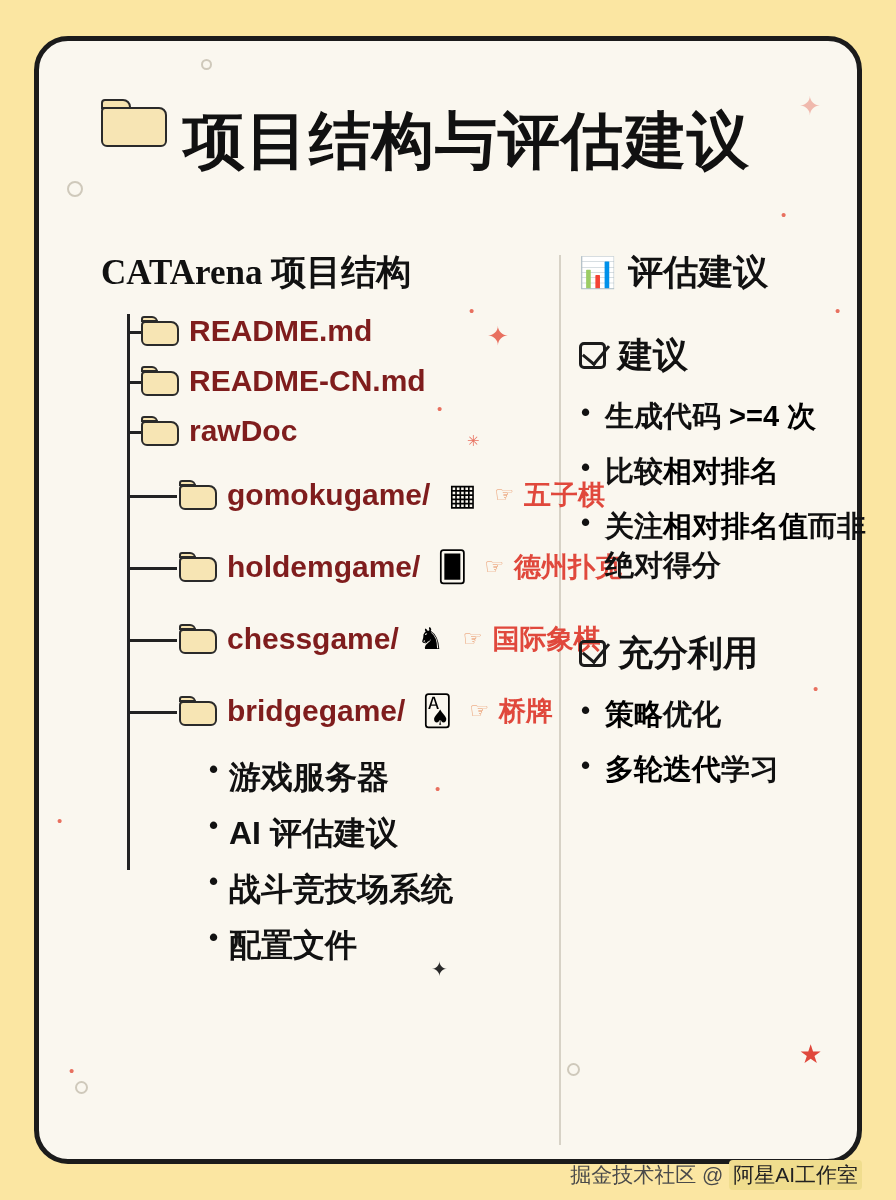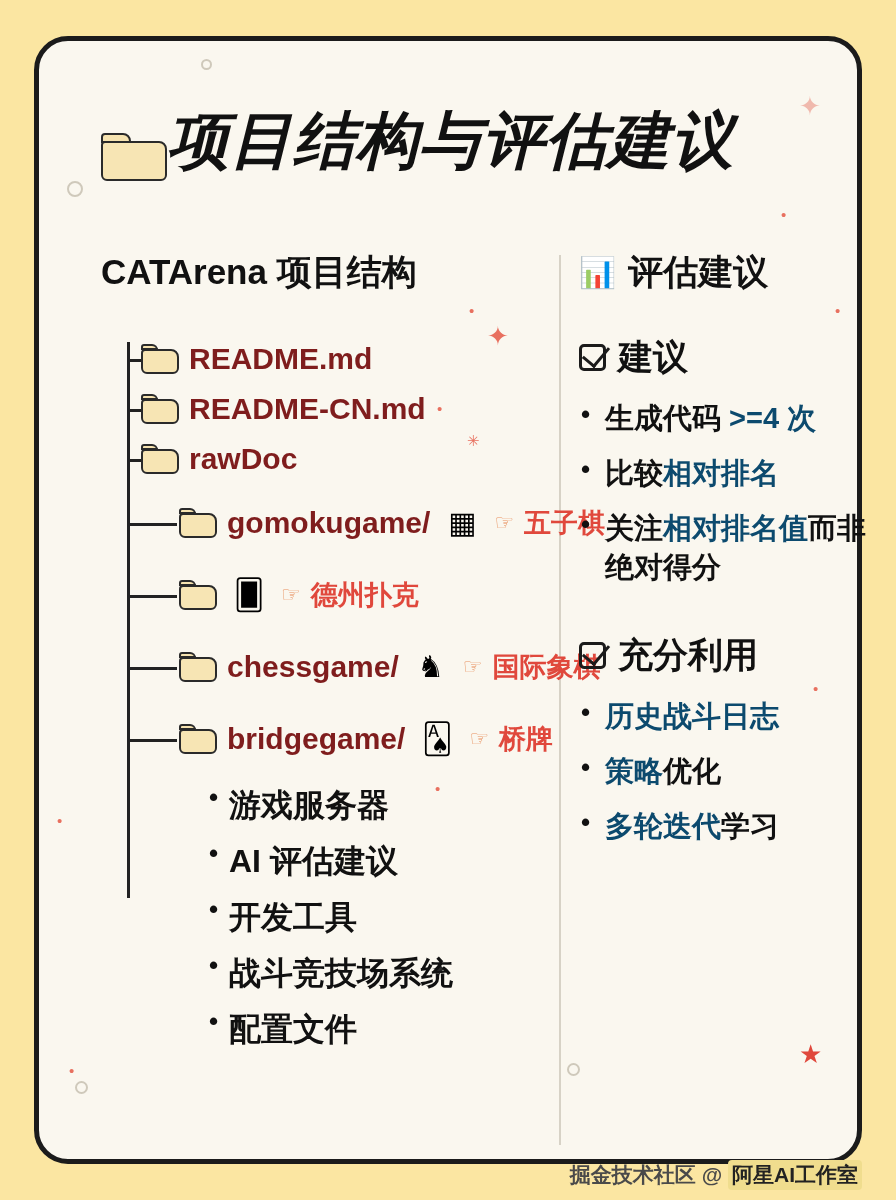--- a/index.html
+++ b/index.html
@@ -28,22 +28,22 @@
   .sp { position:absolute; color:#e8705f; font-size:15px; line-height:1; }
   .sp.big { font-size:26px; color:#f0b9ad; }
   .ring { position:absolute; border:2px solid #cfc9bb; border-radius:50%; }
 
   
   .title-row {
     position:absolute;
     left: 62px;
     top: 58px;
     display:flex;
-    align-items:flex-end;
-    font-style: italic;
+    align-items:flex-start;
+    gap: 16px;
   }
   .title-text {
     font-size: 62px;
     font-weight: 800;
     color:#111;
     letter-spacing: 1px;
     white-space: nowrap;
   }
   
   .folder {
@@ -75,21 +75,22 @@
   .col-right { position:absolute; left: 540px; top: 208px; width: 288px; }
   .divider {
     position:absolute;
     left: 520px; top: 214px;
     width: 2px; height: 890px;
     background: #d7d2c6;
   }
   .col-head {
     display:flex; align-items:center; gap:12px;
     font-size: 35px; font-weight: 800; color:#111;
-    margin-bottom: 38px;
+    margin-bottom: 10px;
+    font-family: Liberation Serif, serif;
   }
   .col-head .chart-icon { font-size: 30px; }
 
   
   .tree { position:relative; margin-left: 26px; }
   .tree-line {
     position:absolute; left: 0; top: 8px;
     width: 3px; height: 556px;
     background:#222;
   }
@@ -148,26 +149,26 @@
   }
   .r-list { margin:0; padding:0; }
   .r-list li {
     list-style:none; position:relative; padding-left: 26px;
     font-size: 29px; font-weight: 700; color:#111;
     line-height: 1.35; margin-bottom: 16px;
   }
   .r-list li:before {
     content:"•"; position:absolute; left:2px; top:-2px; font-size: 26px;
   }
-  .hl { color:#0c4a6e; }
+  .hl { color:#000000; }
 
   
   .watermark {
     position:absolute; right: 34px; bottom: 10px;
-    font-size: 21px; color:#4a4a4a; font-weight:700;
+    font-size: 21px; color:#4a4a4a; font-weight:400;
   }
   .wm-badge {
     display:inline-block; background:#f0dd8e; border-radius:4px;
     padding:1px 4px; color:#222;
   }
 </style>
 </head>
 <body>
 
 <div class="card">
@@ -248,20 +249,21 @@
         <span class="arrow">☞</span>
         <span class="anno">五子棋</span>
       </div>
 
       <div class="node indent" style="margin-top:22px">
         <div class="branch"></div>
         <div class="folder sm">
             <div class="tab"></div>
             <div class="body"></div>
           </div>
+        <span class="label">holdemgame/</span>
         <span class="game-icon">🂠</span>
         <span class="arrow">☞</span>
         <span class="anno">德州扑克</span>
       </div>
 
       <div class="node indent" style="margin-top:22px">
         <div class="branch"></div>
         <div class="folder sm">
             <div class="tab"></div>
             <div class="body"></div>
@@ -281,21 +283,20 @@
         <span class="label">bridgegame/</span>
         <span class="game-icon">🂡</span>
         <span class="arrow">☞</span>
         <span class="anno">桥牌</span>
       </div>
     </div>
 
     <ul class="bullets">
       <li>游戏服务器</li>
       <li>AI 评估建议</li>
-      <li>开发工具</li>
       <li>战斗竞技场系统</li>
       <li>配置文件</li>
     </ul>
   </div>
 
   <div class="col-right">
     <div class="col-head">
       <span class="chart-icon">📊</span>
       <span>评估建议</span>
     </div>
@@ -315,23 +316,20 @@
         <span>关注</span><span class="hl">相对排名值</span><span>而非绝对得分</span>
       </li>
     </ul>
 
     <div class="sec-head" style="margin-top:44px">
       <span class="checkbox"></span>
       <span>充分利用</span>
     </div>
     <ul class="r-list">
       <li>
-        <span class="hl">历史战斗日志</span>
-      </li>
-      <li>
         <span class="hl">策略</span><span>优化</span>
       </li>
       <li>
         <span class="hl">多轮迭代</span><span>学习</span>
       </li>
     </ul>
   </div>
 </div>
 
 <div class="watermark">

